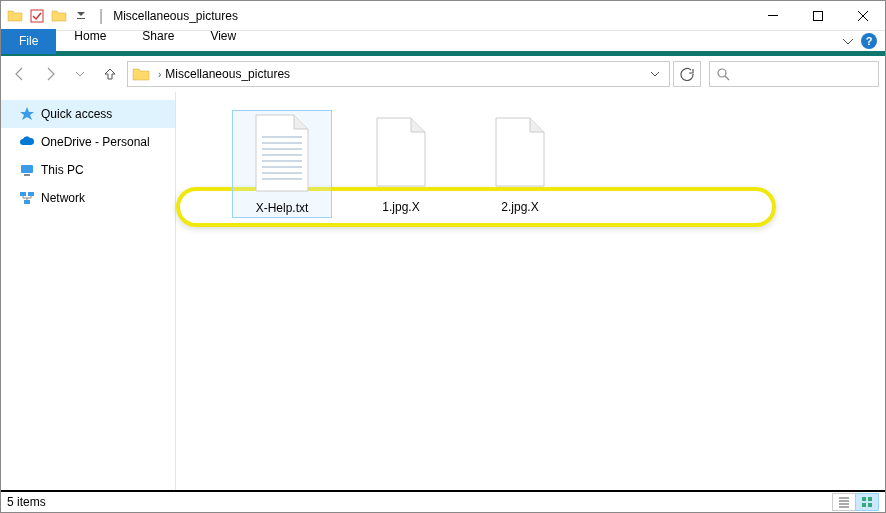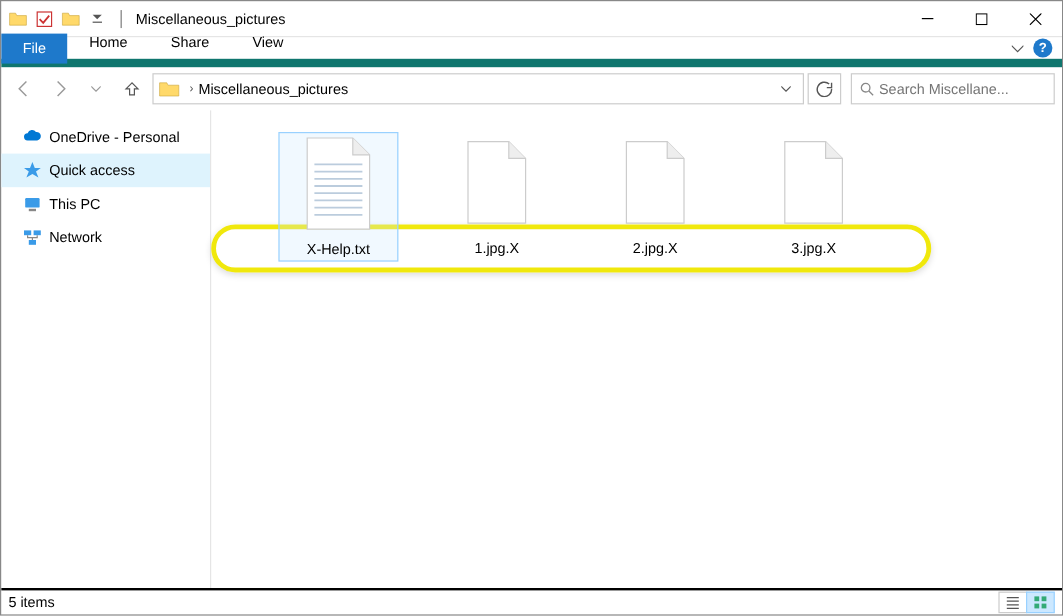--- a/index.html
+++ b/index.html
@@ -9,21 +9,21 @@
   .titlebar { height: 30px; display: flex; align-items: center; border-bottom: 1px solid #e5e5e5; }
   .titlebar-left { display: flex; align-items: center; padding-left: 6px; gap: 6px; }
   .qat-icon { width: 16px; height: 16px; display: flex; align-items: center; justify-content: center; }
   .title-sep { color: #999; margin: 0 4px; }
   .title-text { font-size: 12px; color: #000; }
   .titlebar-spacer { flex: 1; }
   .win-controls { display: flex; }
   .win-btn { width: 45px; height: 29px; display: flex; align-items: center; justify-content: center; color: #000; }
   
   
-  .ribbon { height: 25px; display: flex; align-items: center; border-bottom: 7px solid #0f766e; position: relative; }
+  .ribbon { height: 25px; display: flex; align-items: center; border-bottom: 5px solid #0f766e; position: relative; }
   .file-tab { background: #1e79cb; color: #fff; font-size: 12px; padding: 0 18px; height: 25px; line-height: 25px; }
   .ribbon-tab { font-size: 12px; color: #000; padding: 0 18px; height: 35px; line-height: 25px; }
   .ribbon-right { position: absolute; right: 8px; display: flex; align-items: center; gap: 8px; }
   .help-circle { width: 16px; height: 16px; border-radius: 50%; background: #1e79cb; color: #fff; font-size: 11px; display: flex; align-items: center; justify-content: center; font-weight: bold; }
   
   
   .addr-row { height: 36px; display: flex; align-items: center; padding: 4px 6px; gap: 4px; }
   .nav-btn { width: 26px; height: 26px; display: flex; align-items: center; justify-content: center; color: #999; }
   .nav-btn.enabled { color: #555; }
   .addr-box { flex: 1; height: 26px; border: 1px solid #ccc; display: flex; align-items: center; padding: 0 4px; }
@@ -37,21 +37,21 @@
   .search-box input { border: none; outline: none; font-size: 12px; width: 100%; color: #888; }
   
   
   .main { display: flex; height: calc(100% - 30px - 25px - 36px - 22px); }
   .nav-pane { width: 175px; border-right: 1px solid #e5e5e5; padding-top: 8px; }
   .nav-item { display: flex; align-items: center; height: 28px; padding-left: 18px; font-size: 12px; gap: 6px; }
   .nav-item.active { background: #def3fd; }
   .nav-icon { width: 16px; height: 16px; display: flex; align-items: center; justify-content: center; }
   
   .content { flex: 1; position: relative; padding: 18px 12px; }
-  .files-row { display: flex; gap: 32px; position: relative; z-index: 2; padding-left: 44px; }
+  .files-row { display: flex; gap: 19px; position: relative; z-index: 2; padding-left: 44px; }
   .file-item { width: 100px; display: flex; flex-direction: column; align-items: center; gap: 8px; padding: 2px; }
   .file-item.selected { border: 1px solid #99d1ff; background: #cce8ff44; }
   .file-icon { width: 64px; height: 80px; display: flex; align-items: center; justify-content: center; }
   .file-label { font-size: 12px; text-align: center; }
   
   .highlight-oval { position: absolute; left: 0px; top: 95px; width: 600px; height: 40px; border: 4px solid #f0e80c; border-radius: 40px; z-index: 1; box-shadow: 0 2px 6px rgba(0,0,0,0.15); }
   
   
   .status { position: absolute; bottom: 0; left: 0; right: 0; height: 22px; border-top: 2px solid #000000; display: flex; align-items: center; padding: 0 6px; font-size: 12px; }
   .status-spacer { flex: 1; }
@@ -167,41 +167,40 @@
     <svg width="14" height="14" viewBox="0 0 14 14">
         <path d="M11 3a6 6 0 1 0 2 4" fill="none" stroke="#555" stroke-width="1.2"></path>
         <path d="M13 2v4h-4" fill="none" stroke="#555" stroke-width="1.2"></path>
       </svg>
   </div>
   <div class="search-box">
     <svg width="14" height="14" viewBox="0 0 14 14" style="margin-right:4px">
         <circle cx="6" cy="6" r="4" fill="none" stroke="#888" stroke-width="1.2"></circle>
         <path d="M9 9l4 4" stroke="#888" stroke-width="1.2"></path>
       </svg>
-    <input type="text" placeholder="Search Miscellane..." style="">
   </div>
 </div>
 
 <div class="main">
   <div class="nav-pane">
+    <div class="nav-item active">
+      <span class="nav-icon">
+        <svg width="16" height="16" viewBox="0 0 16 16">
+            <path d="M8 1l2 5h5l-4 3 2 5-5-3-5 3 2-5-4-3h5z" fill="#3a9be8"></path>
+          </svg>
+      </span>
+      <span>Quick access</span>
+    </div>
     <div class="nav-item">
       <span class="nav-icon">
         <svg width="16" height="16" viewBox="0 0 16 16">
             <path d="M4 11a3 3 0 0 1 0-6 4 4 0 0 1 7-1 3 3 0 0 1 1 7z" fill="#0078d4"></path>
           </svg>
       </span>
       <span>OneDrive - Personal</span>
-    </div>
-    <div class="nav-item active">
-      <span class="nav-icon">
-        <svg width="16" height="16" viewBox="0 0 16 16">
-            <path d="M8 1l2 5h5l-4 3 2 5-5-3-5 3 2-5-4-3h5z" fill="#3a9be8"></path>
-          </svg>
-      </span>
-      <span>Quick access</span>
     </div>
     <div class="nav-item">
       <span class="nav-icon">
         <svg width="16" height="16" viewBox="0 0 16 16">
             <rect x="2" y="3" width="12" height="8" fill="#3a9be8" rx="1"></rect>
             <rect x="5" y="12" width="6" height="2" fill="#888"></rect>
           </svg>
       </span>
       <span>This PC</span>
     </div>
@@ -251,29 +250,20 @@
       </div>
       <div class="file-item">
         <div class="file-icon">
           <svg width="56" height="72" viewBox="0 0 56 72">
               <path d="M4 2h34l14 14v54H4z" fill="#fff" stroke="#ccc"></path>
               <path d="M38 2v14h14" fill="#eee" stroke="#ccc"></path>
             </svg>
         </div>
         <div class="file-label">2.jpg.X</div>
       </div>
-      <div class="file-item">
-        <div class="file-icon">
-          <svg width="56" height="72" viewBox="0 0 56 72">
-              <path d="M4 2h34l14 14v54H4z" fill="#fff" stroke="#ccc"></path>
-              <path d="M38 2v14h14" fill="#eee" stroke="#ccc"></path>
-            </svg>
-        </div>
-        <div class="file-label">3.jpg.X</div>
-      </div>
     </div>
   </div>
 </div>
 
 <div class="status">
   <span>5 items</span>
   <div class="status-spacer"></div>
   <div class="view-toggle">
     <div class="view-btn">
       <svg width="12" height="12" viewBox="0 0 12 12">

